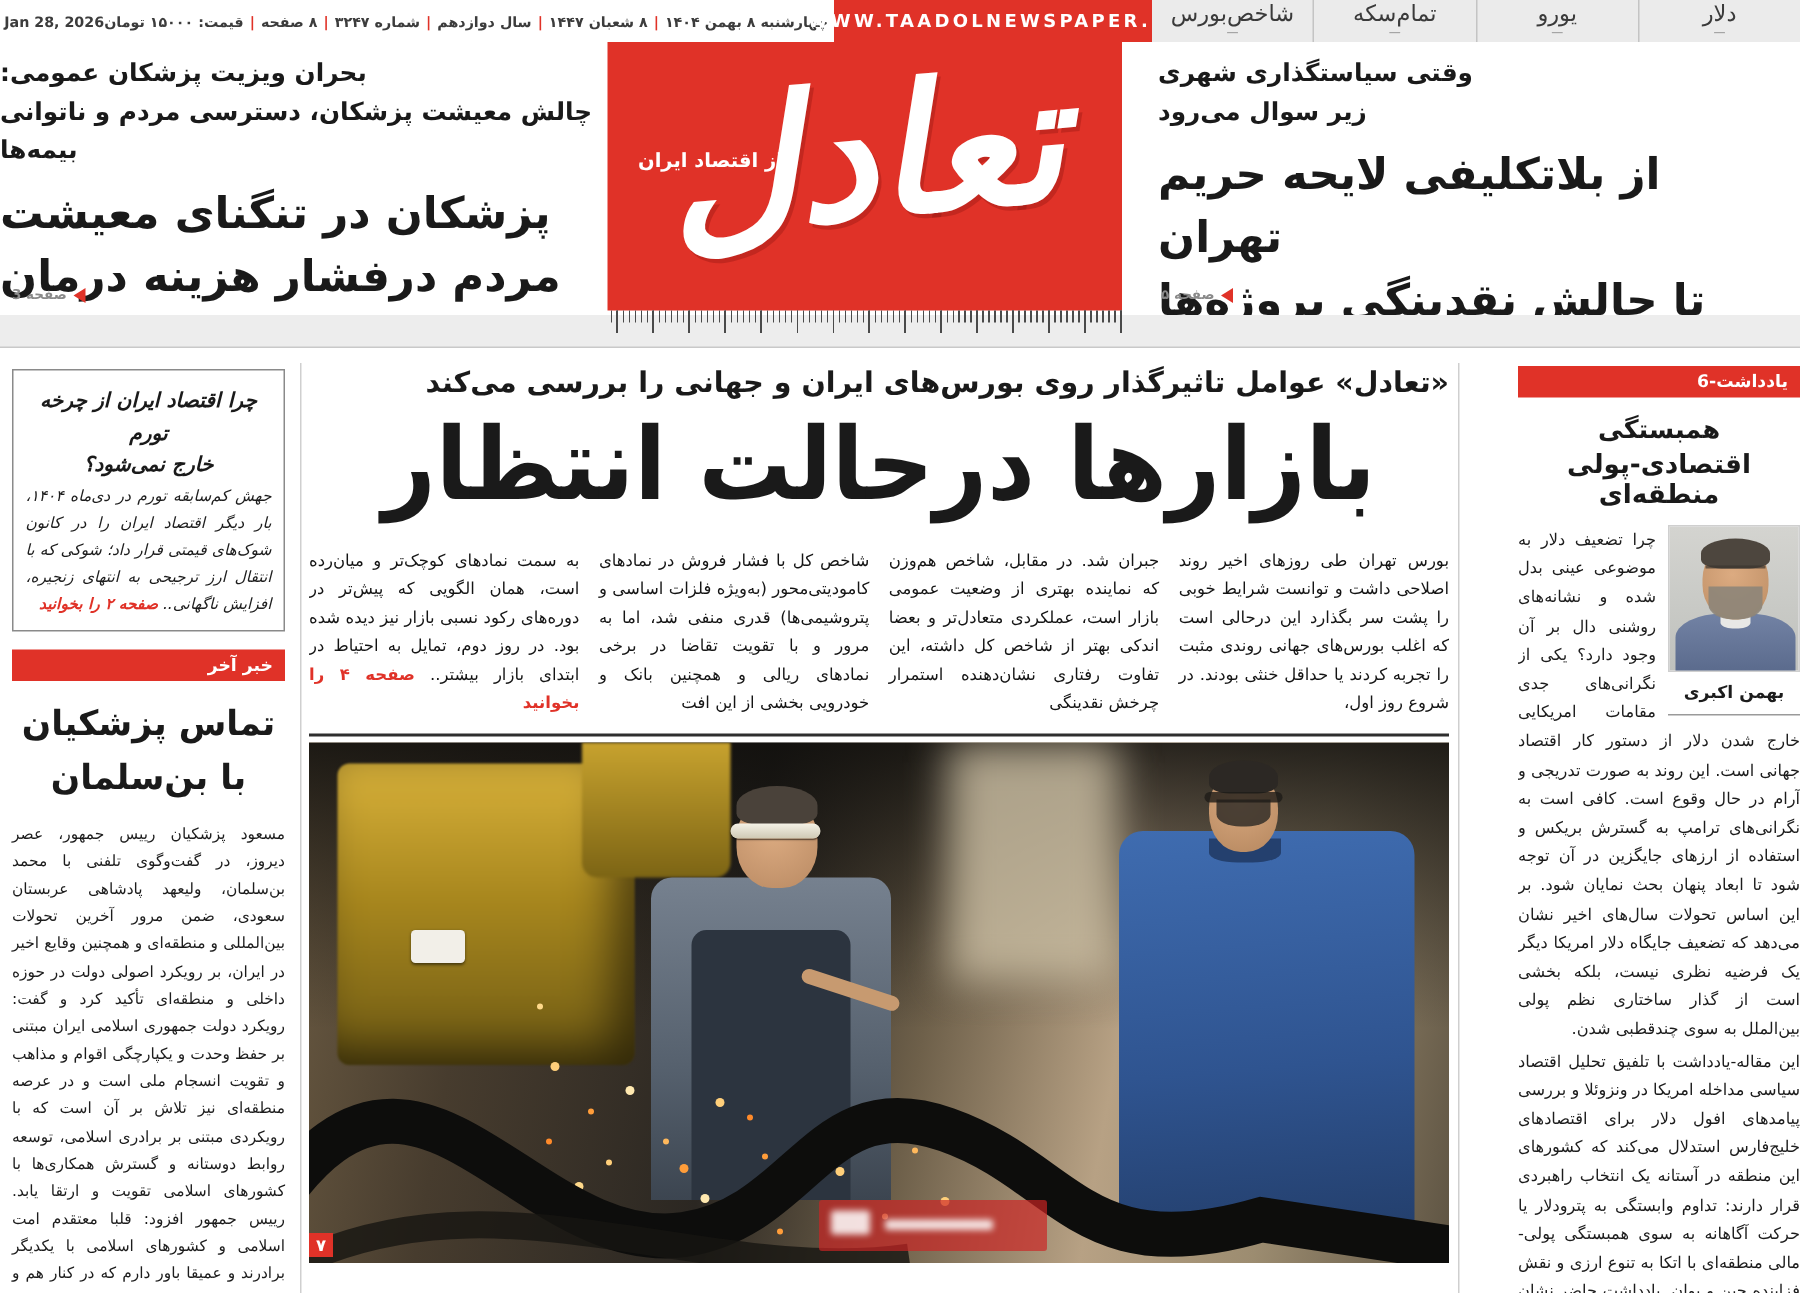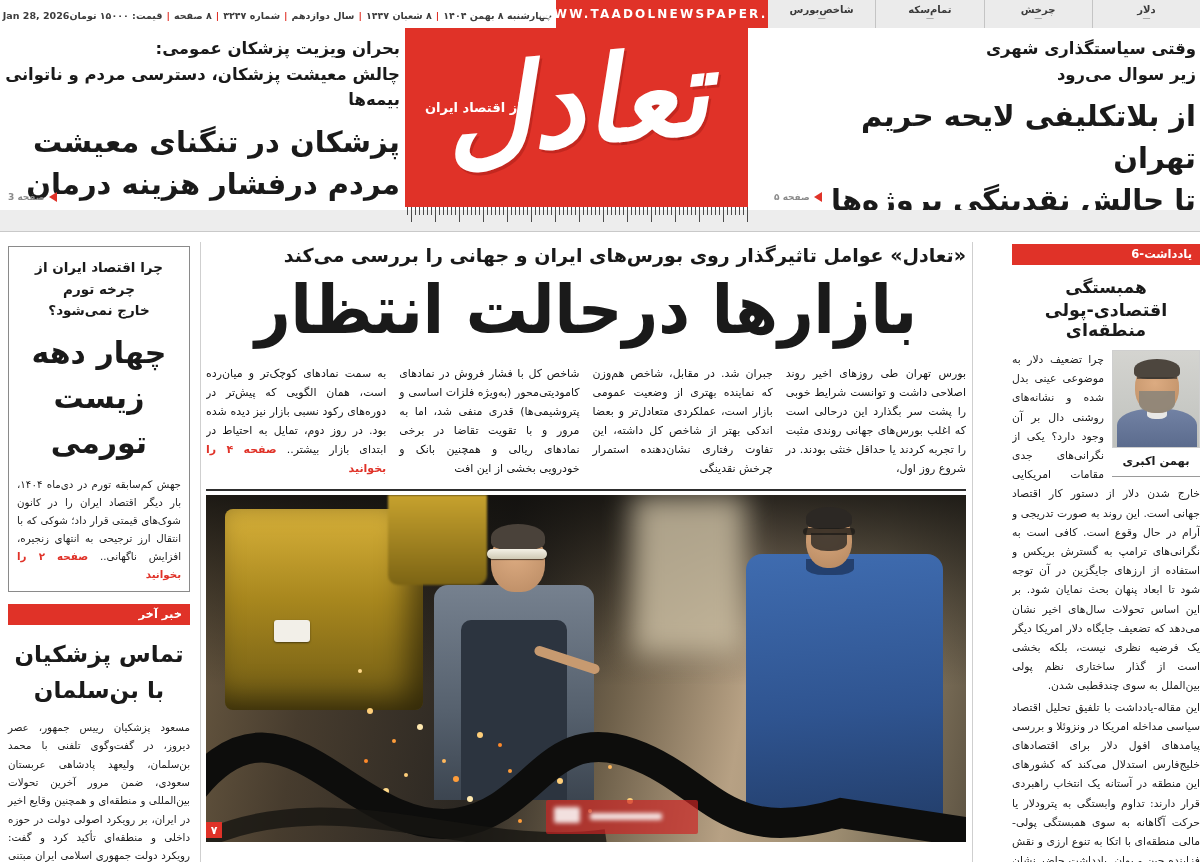--- a/index.html
+++ b/index.html
@@ -10,35 +10,35 @@
   
   .dateline { position:absolute; top:5px; right:648px; left:8px; height:20px; display:flex; flex-direction:row; align-items:center; justify-content:flex-start; font-size:9.5px; font-weight:bold; color:#3c3c3c; white-space:nowrap; }
   .seg + .seg::before { content:"|"; color:#e03228; margin:0 4px; font-weight:bold; }
   .seg.en { direction:ltr; }
 
   .url-bar { position:absolute; top:0; left:556px; width:212px; height:28px; background:#e03228; color:#fff; display:flex; align-items:center; justify-content:center; font-size:12px; font-weight:bold; letter-spacing:2.2px; direction:ltr; }
 
   .ticker { position:absolute; top:0; left:768px; width:432px; height:28px; background:#ebebeb; display:flex; direction:rtl; }
   .tick-cell { flex:1; display:flex; flex-direction:column; align-items:center; justify-content:center; line-height:1.1; }
   .tick-cell + .tick-cell { border-right:1px solid #c4c4c4; }
-  .tick-label { font-size:10px; color:#3a3a3a; font-weight:bold; }
+  .tick-label { font-size:15px; color:#3a3a3a; font-weight:normal; }
   .tick-value { font-size:8px; color:#8a8a8a; }
 
   
   .logo-block { position:absolute; left:405px; top:28px; width:343px; height:179px; background:#e03228; overflow:hidden; z-index:3; }
   .flourish { position:absolute; left:-60px; bottom:-150px; width:470px; height:330px; border:24px solid transparent; border-bottom-color:#fff; border-radius:50%; transform:rotate(16deg); opacity:.95; }
   .logo-word { position:absolute; left:0; right:0; top:6px; text-align:center; color:#fff; font-size:118px; font-weight:bold; font-style:italic; transform:rotate(-5deg); text-shadow:2px 3px 0 rgba(140,20,15,.35); }
   .logo-tag { position:absolute; left:20px; top:72px; color:#fff; font-size:13px; font-weight:bold; letter-spacing:2px; }
   .mast-band { position:absolute; left:0; top:210px; width:1200px; height:22px; background:#ededed; border-bottom:1px solid #c9c9c9; z-index:1; }
   .ruler { position:absolute; left:405px; top:207px; width:343px; height:15px; z-index:4; }
   .ruler .small { position:absolute; top:0; left:0; right:0; height:8px; background:repeating-linear-gradient(to left,#4a4a4a 0 1px,transparent 1px 4px); }
   .ruler .big { position:absolute; top:0; left:0; right:0; height:15px; background:repeating-linear-gradient(to left,#4a4a4a 0 1px,transparent 1px 24px); }
 
   
-  .hl { position:absolute; top:36px; text-align:right; }
+  .hl { position:absolute; top:36px; text-align:left; }
   .hl-left { left:0; width:400px; }
   .hl-right { left:772px; width:424px; }
   .hl .kicker { font-size:16.5px; font-weight:bold; line-height:1.55; white-space:pre-line; }
   .hl .title { margin-top:8px; font-size:29px; font-weight:bold; line-height:1.45; white-space:pre-line; letter-spacing:-.5px; }
   .page-marker { position:absolute; top:158px; display:flex; align-items:center; gap:4px; font-size:9px; color:#8a8a8a; font-weight:bold; }
   .hl-left .page-marker { left:8px; top:156px; }
   .hl-right .page-marker { left:2px; top:156px; }
   .tri { width:0; height:0; border-top:5px solid transparent; border-bottom:5px solid transparent; border-right:8px solid #e03228; }
 
   
@@ -101,21 +101,21 @@
   .pt-head { position:absolute; left:22px; top:12px; width:44px; height:50px; background:radial-gradient(circle at 45% 40%,#dcab81,#bb8c63); border-radius:46%; }
   .pt-hair { position:absolute; left:21px; top:8px; width:46px; height:20px; background:#4d463e; border-radius:50% 50% 30% 30%; }
   .pt-beard { position:absolute; left:26px; top:40px; width:36px; height:22px; background:#8d8579; border-radius:0 0 45% 45%; opacity:.9; }
   .pt-glasses { position:absolute; left:24px; top:26px; width:40px; height:6px; border-top:2px solid #3a352f; opacity:.7; }
   .pt-shirt { position:absolute; left:4px; top:58px; width:80px; height:40px; background:linear-gradient(180deg,#7282a4,#5a6a8c); border-radius:40% 40% 0 0; }
   .pt-collar { position:absolute; left:34px; top:58px; width:20px; height:10px; background:#e8e8e6; border-radius:0 0 40% 40%; }
   .note-author { text-align:center; font-size:11.5px; font-weight:bold; padding:3px 0 5px; border-bottom:1px solid #9a9a9a; }
 
   
   .leftcol { position:absolute; left:0; top:244px; width:196px; height:618px; overflow:hidden; }
-  .box1 { border:1px solid #8a8a8a; margin:2px 6px 12px 8px; padding:10px 8px 8px; text-align:center; }
+  .box1 { border:1px solid #8a8a8a; margin:2px 6px 12px 8px; padding:10px 8px 8px; text-align:center;font-style:italic; }
   .box1 .kicker { font-size:13.5px; font-weight:bold; line-height:1.6; white-space:pre-line; }
   .box1 .title { font-size:30px; font-weight:bold; line-height:1.5; margin:8px 0 10px; white-space:pre-line; }
   .box1 .body { font-size:10.3px; line-height:1.75; text-align:justify; color:#1c1c1c; }
   .box2 { margin:0 6px 0 8px; }
   .box2 .title { text-align:center; font-size:23px; font-weight:bold; line-height:1.55; margin:12px 0 10px; white-space:pre-line; }
   .box2 .body { font-size:10.3px; line-height:1.78; text-align:justify; color:#1c1c1c; }
 </style>
 </head>
 <body>
 
@@ -138,21 +138,21 @@
     <div class="url-bar">
       <span>WWW.TAADOLNEWSPAPER.IR</span>
     </div>
 
     <div class="ticker">
       <div class="tick-cell">
         <span class="tick-label">دلار</span>
         <span class="tick-value">—</span>
       </div>
       <div class="tick-cell">
-        <span class="tick-label">چرخش</span>
+        <span class="tick-label">یورو</span>
         <span class="tick-value">—</span>
       </div>
       <div class="tick-cell">
         <span class="tick-label">تمام‌سکه</span>
         <span class="tick-value">—</span>
       </div>
       <div class="tick-cell">
         <span class="tick-label">شاخص‌بورس</span>
         <span class="tick-value">—</span>
       </div>
@@ -265,22 +265,20 @@
       <p>چرا تضعیف دلار به موضوعی عینی بدل شده و نشانه‌های روشنی دال بر آن وجود دارد؟ یکی از نگرانی‌های جدی مقامات امریکایی خارج شدن دلار از دستور کار اقتصاد جهانی است. این روند به صورت تدریجی و آرام در حال وقوع است. کافی است به نگرانی‌های ترامپ به گسترش بریکس و استفاده از ارزهای جایگزین در آن توجه شود تا ابعاد پنهان بحث نمایان شود. بر این اساس تحولات سال‌های اخیر نشان می‌دهد که تضعیف جایگاه دلار امریکا دیگر یک فرضیه نظری نیست، بلکه بخشی است از گذار ساختاری نظم پولی بین‌الملل به سوی چندقطبی شدن.</p>
       <p>این مقاله-یادداشت با تلفیق تحلیل اقتصاد سیاسی مداخله امریکا در ونزوئلا و بررسی پیامدهای افول دلار برای اقتصادهای خلیج‌فارس استدلال می‌کند که کشورهای این منطقه در آستانه یک انتخاب راهبردی قرار دارند: تداوم وابستگی به پترودلار یا حرکت آگاهانه به سوی همبستگی پولی-مالی منطقه‌ای با اتکا به تنوع ارزی و نقش فزاینده چین و یوان. یادداشت حاضر نشان می‌دهد که تجربه ونزوئلا، عراق و لیبی صرفا رویدادهایی مجزا نیستند، بلکه نشانه‌هایی از بحران هژمونی پولی امریکا و ضرورت بازتعریف راهبرد اقتصادی خلیج‌فارس‌اند.</p>
 
     </div>
   </aside>
 
   <aside class="leftcol">
     <section class="box1">
       <div class="kicker">چرا اقتصاد ایران از چرخه تورم
 خارج نمی‌شود؟</div>
-      <div class="title">چهار دهه
-زیست تورمی</div>
       <div class="body"><span>جهش کم‌سابقه تورم در دی‌ماه ۱۴۰۴، بار دیگر اقتصاد ایران را در کانون شوک‌های قیمتی قرار داد؛ شوکی که با انتقال ارز ترجیحی به انتهای زنجیره، افزایش ناگهانی.. </span><span class="read-more">صفحه ۲ را بخوانید</span></div>
     </section>
 
     <section class="box2">
       <div class="red-header">خبر آخر</div>
       <div class="title">تماس پزشکیان
 با بن‌سلمان</div>
       <div class="body">مسعود پزشکیان رییس جمهور، عصر دیروز، در گفت‌وگوی تلفنی با محمد بن‌سلمان، ولیعهد پادشاهی عربستان سعودی، ضمن مرور آخرین تحولات بین‌المللی و منطقه‌ای و همچنین وقایع اخیر در ایران، بر رویکرد اصولی دولت در حوزه داخلی و منطقه‌ای تأکید کرد و گفت: رویکرد دولت جمهوری اسلامی ایران مبتنی بر حفظ وحدت و یکپارچگی اقوام و مذاهب و تقویت انسجام ملی است و در عرصه منطقه‌ای نیز تلاش بر آن است که با رویکردی مبتنی بر برادری اسلامی، توسعه روابط دوستانه و گسترش همکاری‌ها با کشورهای اسلامی تقویت و ارتقا یابد. رییس جمهور افزود: قلبا معتقدم امت اسلامی و کشورهای اسلامی با یکدیگر برادرند و عمیقا باور دارم که در کنار هم و با همکاری مشترک می‌توانیم منطقه‌ای امن، توسعه‌یافته و پیشرفته برای ملت‌های خود بنا کنیم. پزشکیان در ادامه، با اشاره به تشدید خصومت‌ها از سوی امریکا و رژیم صهیونیستی از ابتدای آغاز به کار مسوولیت خود، علیه ملت ایران به اعمال فشارهای اقتصادی، تحمیل جنگ و دخالت مستقیم در تحریک، حمایت و پشتیبانی</div>
     </section>
   </aside>

